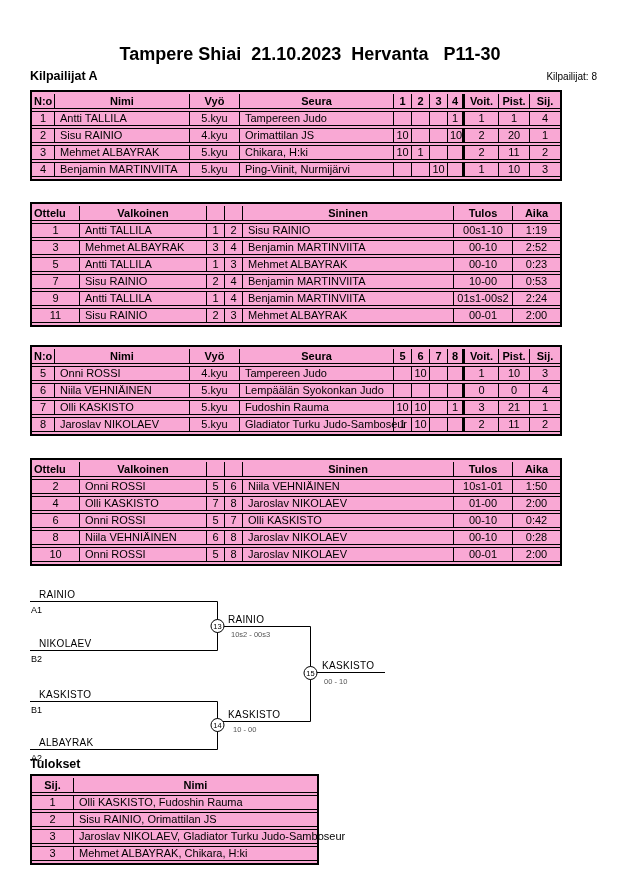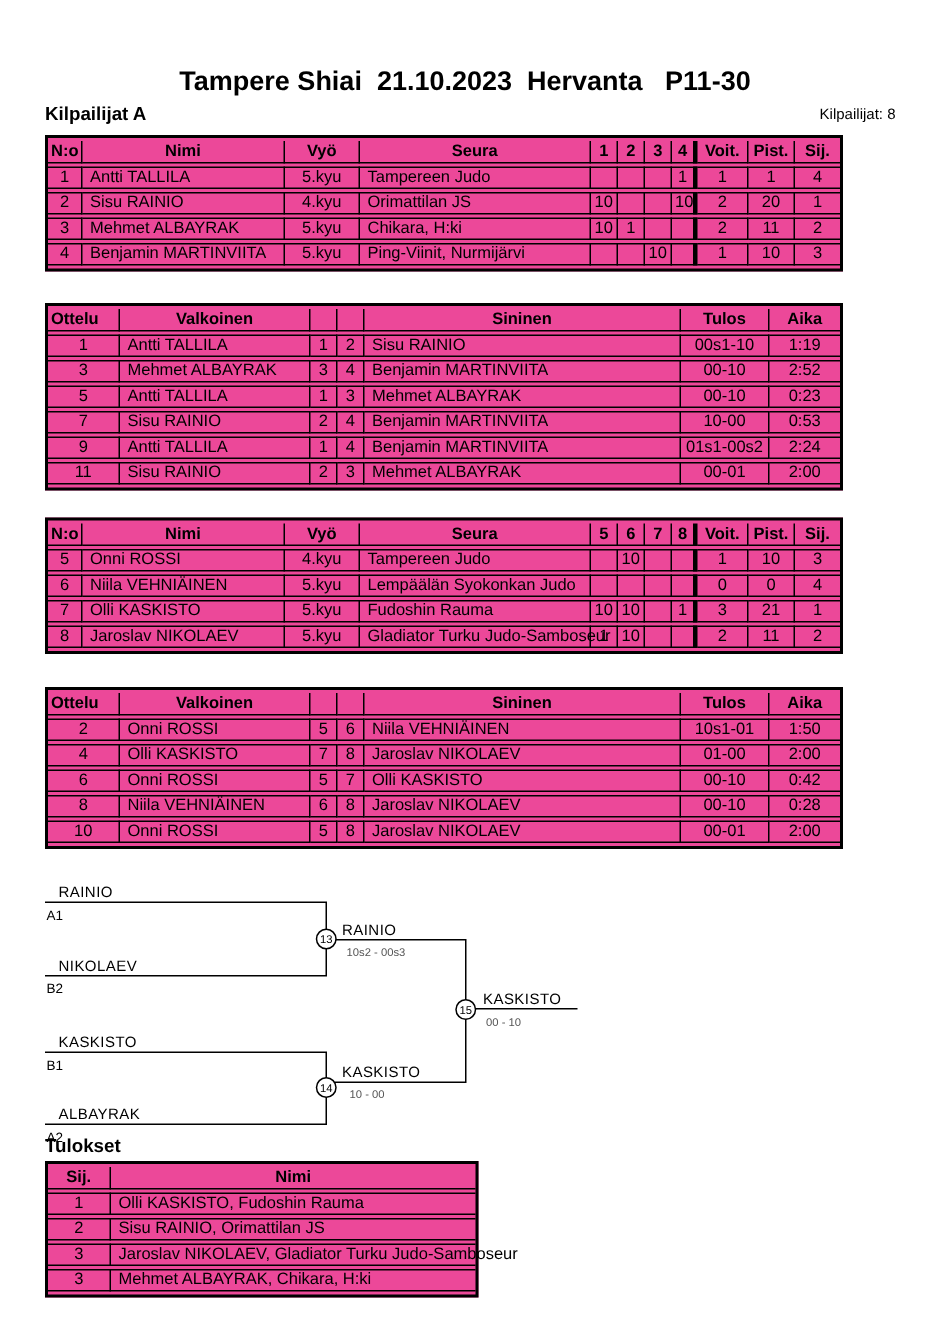--- a/index.html
+++ b/index.html
@@ -7,21 +7,21 @@
          font-family:"Liberation Sans", sans-serif; position:relative; }
   .page { position:relative; width:630px; height:891px; background:#fff; overflow:hidden; }
 
   .title { position:absolute; top:44px; left:0; width:580px; text-align:center;
            font-size:18px; font-weight:bold; white-space:pre; letter-spacing:0px;margin-left:20px; }
 
   .sec-heading { position:absolute; left:30px; width:450px; text-align:left;
                  font-size:12.5px; font-weight:bold; }
   .competitors { position:absolute; top:71px; right:33px; font-size:10px;text-align:right; }
 
-  .tbl-wrap { position:absolute; left:30px; width:532px; border:2px solid #000; background:#ec4899; }
+  .tbl-wrap { position:absolute; left:30px; width:532px; border:2px solid #000; background:#f9a8d4; }
   .tbl-wrap.results-w { width:289px; }
   table { border-collapse:separate; border-spacing:0 2px; table-layout:fixed; width:100%; }
   th, td { height:15px; line-height:13px; padding:0 2px; font-size:11px;
            white-space:nowrap; overflow:visible; }
   th { font-weight:bold; border-bottom:1px solid #000; border-right:1px solid #000; }
   th:last-child { border-right:none; }
   td { border-top:1px solid #000; border-bottom:1px solid #000; border-right:1px solid #000; }
   td:last-child { border-right:none; }
   .c { text-align:center; }
   .l { text-align:left; padding-left:5px; }

